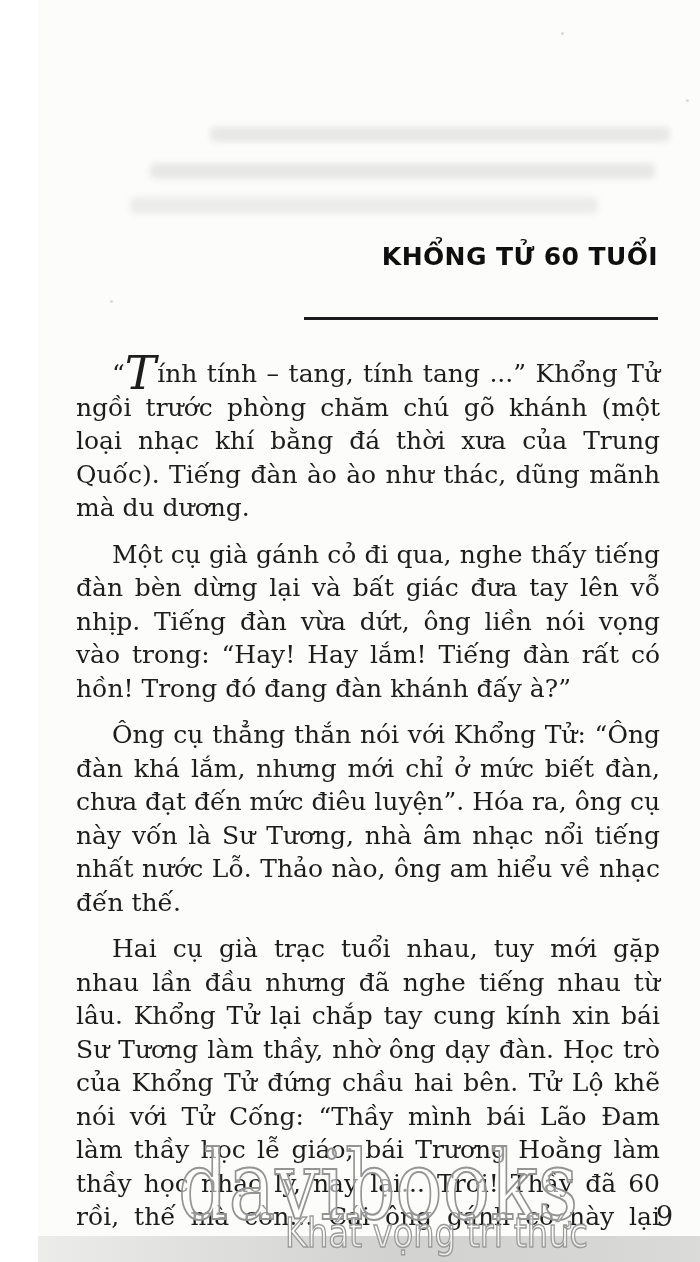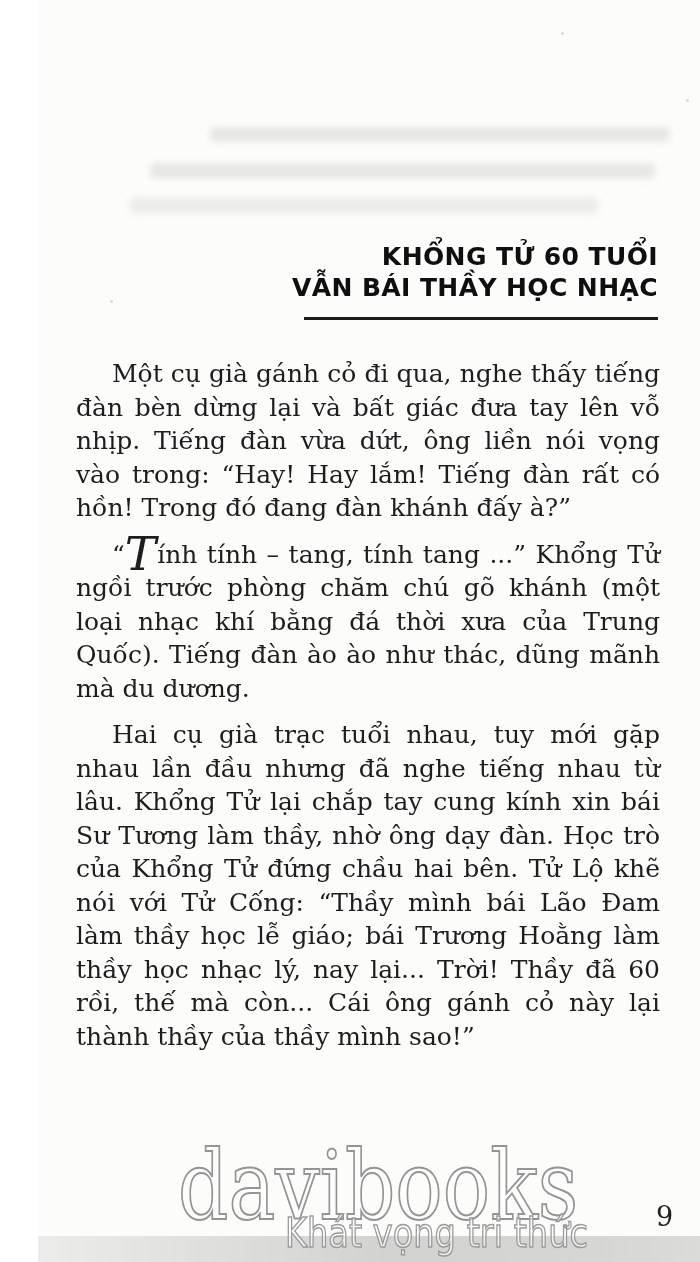--- a/index.html
+++ b/index.html
@@ -58,27 +58,27 @@
     <div class="bleed b1"></div>
     <div class="bleed b2"></div>
     <div class="bleed b3"></div>
   </div>
   <div class="speck" style="left:523px;top:32px;"></div>
   <div class="speck" style="left:648px;top:99px;"></div>
   <div class="speck" style="left:72px;top:300px;"></div>
 
   <div class="title-block">
     <div>KHỔNG TỬ 60 TUỔI</div>
-    <div>VẪN BÁI THẦY HỌC NHẠC</div>
   </div>
   <div class="title-rule"></div>
 
   <div class="body-col">
+    <p><span>“</span><span class="dropcap">T</span><span>ính tính – tang, tính tang ...” Khổng Tử ngồi trước phòng chăm chú gõ khánh (một loại nhạc khí bằng đá thời xưa của Trung Quốc). Tiếng đàn ào ào như thác, dũng mãnh mà du dương.</span></p>
     <p>Một cụ già gánh cỏ đi qua, nghe thấy tiếng đàn bèn dừng lại và bất giác đưa tay lên vỗ nhịp. Tiếng đàn vừa dứt, ông liền nói vọng vào trong: “Hay! Hay lắm! Tiếng đàn rất có hồn! Trong đó đang đàn khánh đấy à?”</p>
-    <p><span>“</span><span class="dropcap">T</span><span>ính tính – tang, tính tang ...” Khổng Tử ngồi trước phòng chăm chú gõ khánh (một loại nhạc khí bằng đá thời xưa của Trung Quốc). Tiếng đàn ào ào như thác, dũng mãnh mà du dương.</span></p>
+    <p>Ông cụ thẳng thắn nói với Khổng Tử: “Ông đàn khá lắm, nhưng mới chỉ ở mức biết đàn, chưa đạt đến mức điêu luyện”. Hóa ra, ông cụ này vốn là Sư Tương, nhà âm nhạc nổi tiếng nhất nước Lỗ. Thảo nào, ông am hiểu về nhạc đến thế.</p>
     <p>Hai cụ già trạc tuổi nhau, tuy mới gặp nhau lần đầu nhưng đã nghe tiếng nhau từ lâu. Khổng Tử lại chắp tay cung kính xin bái Sư Tương làm thầy, nhờ ông dạy đàn. Học trò của Khổng Tử đứng chầu hai bên. Tử Lộ khẽ nói với Tử Cống: “Thầy mình bái Lão Đam làm thầy học lễ giáo; bái Trương Hoằng làm thầy học nhạc lý, nay lại... Trời! Thầy đã 60 rồi, thế mà còn... Cái ông gánh cỏ này lại thành thầy của thầy mình sao!”</p>
   </div>
 
   <div class="bottom-strip"></div>
 
   <div class="wm-brand">davibooks</div>
   <div class="wm-tagline">Khát vọng tri thức</div>
 
   <div class="page-number">9</div>
 

